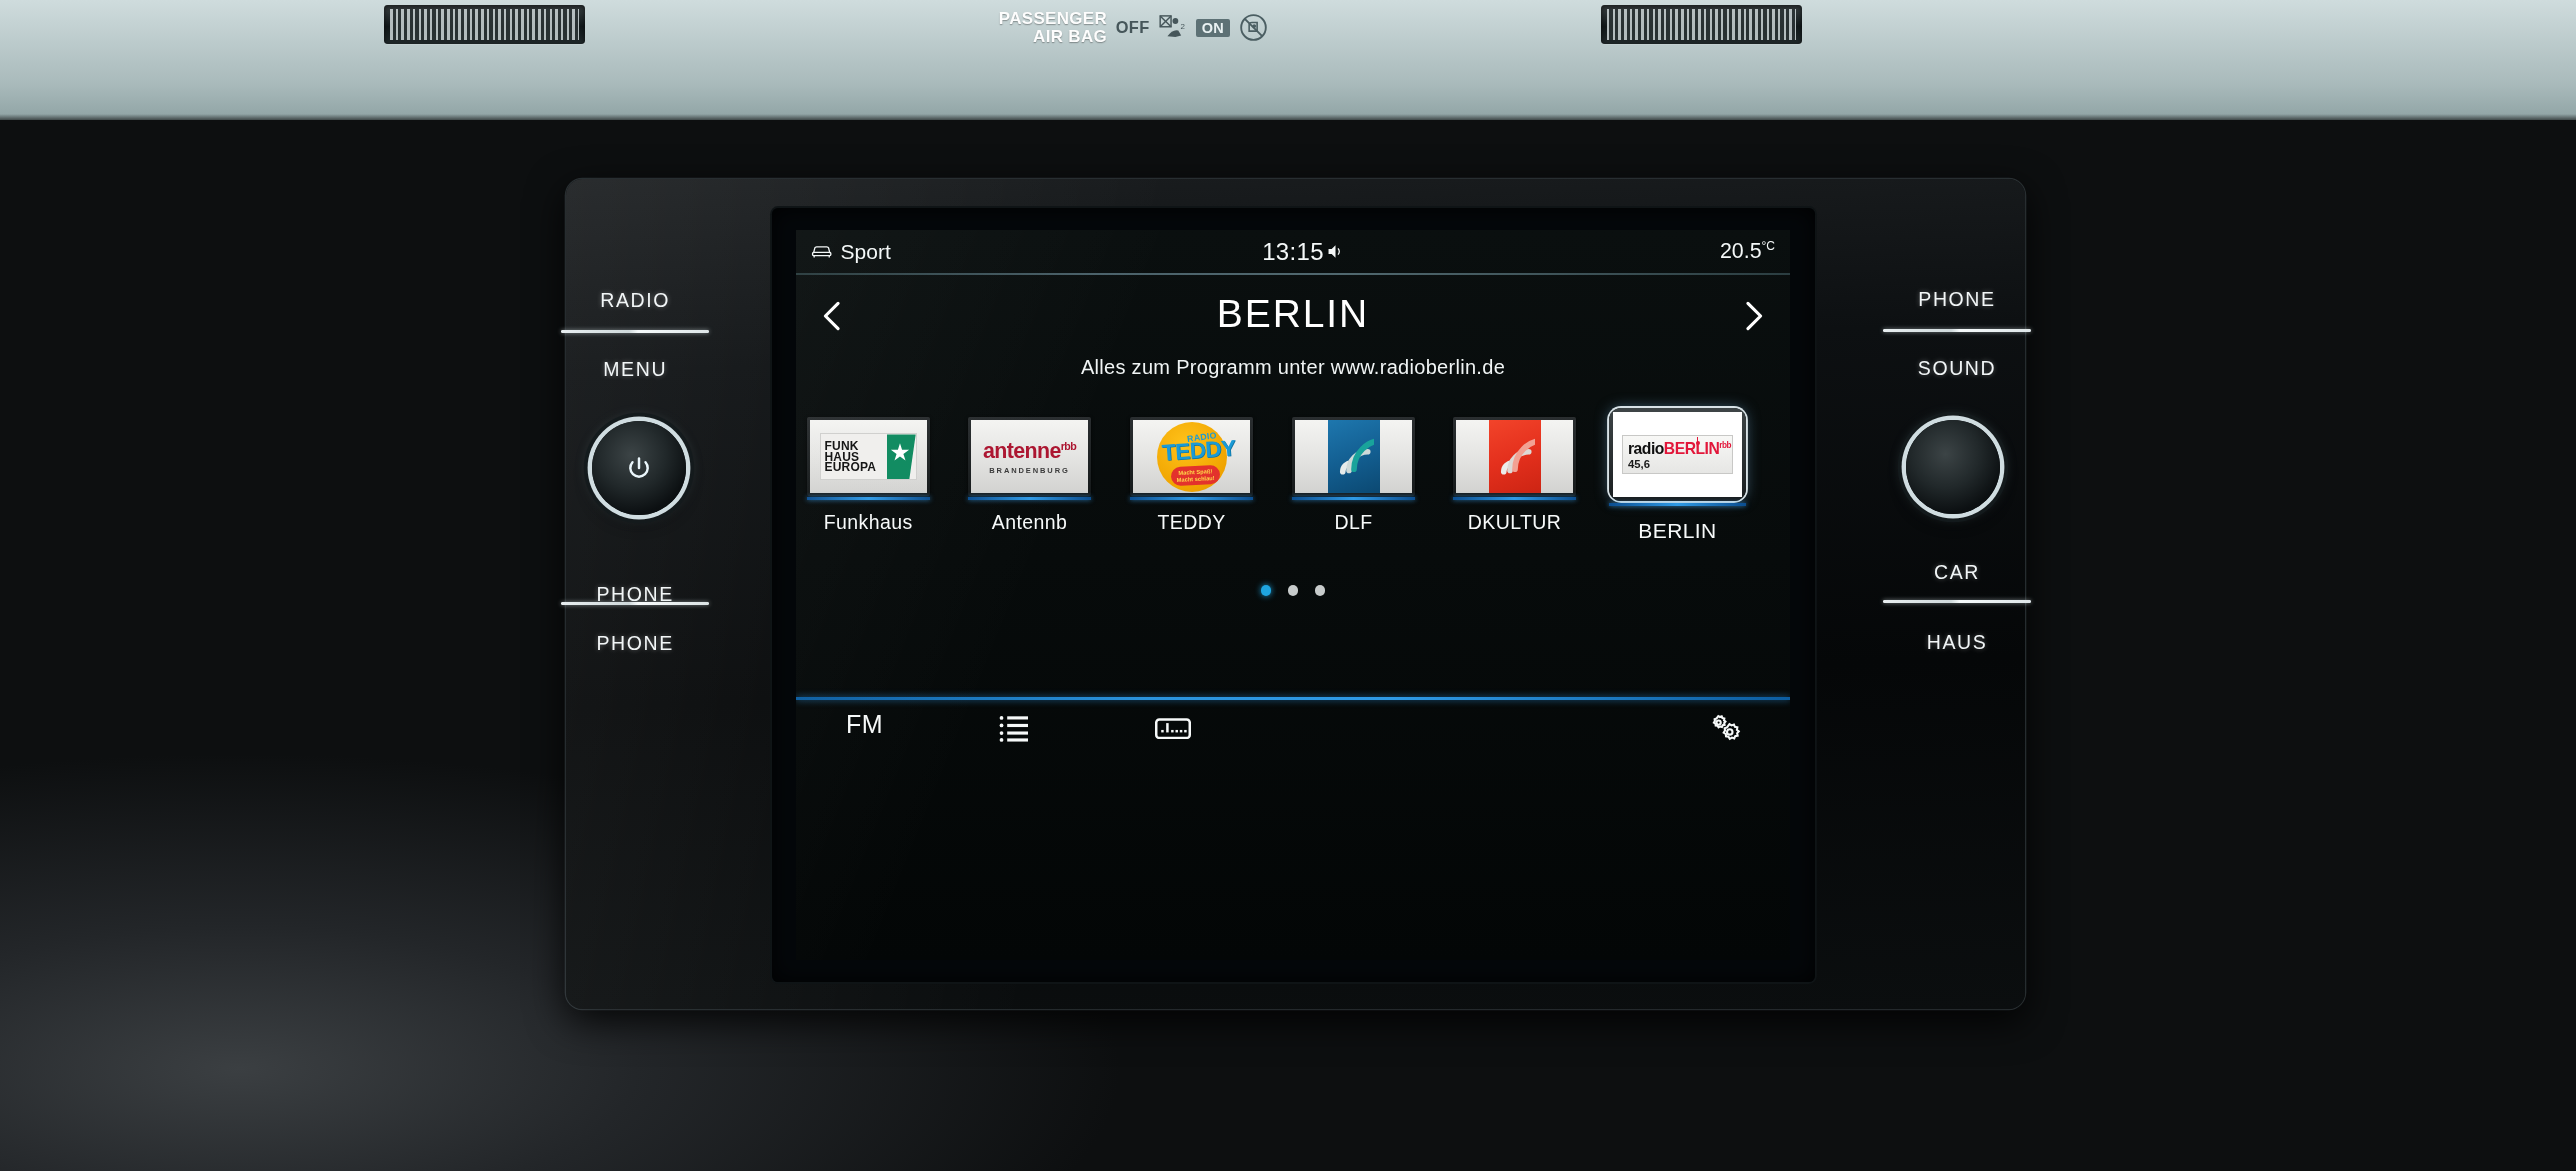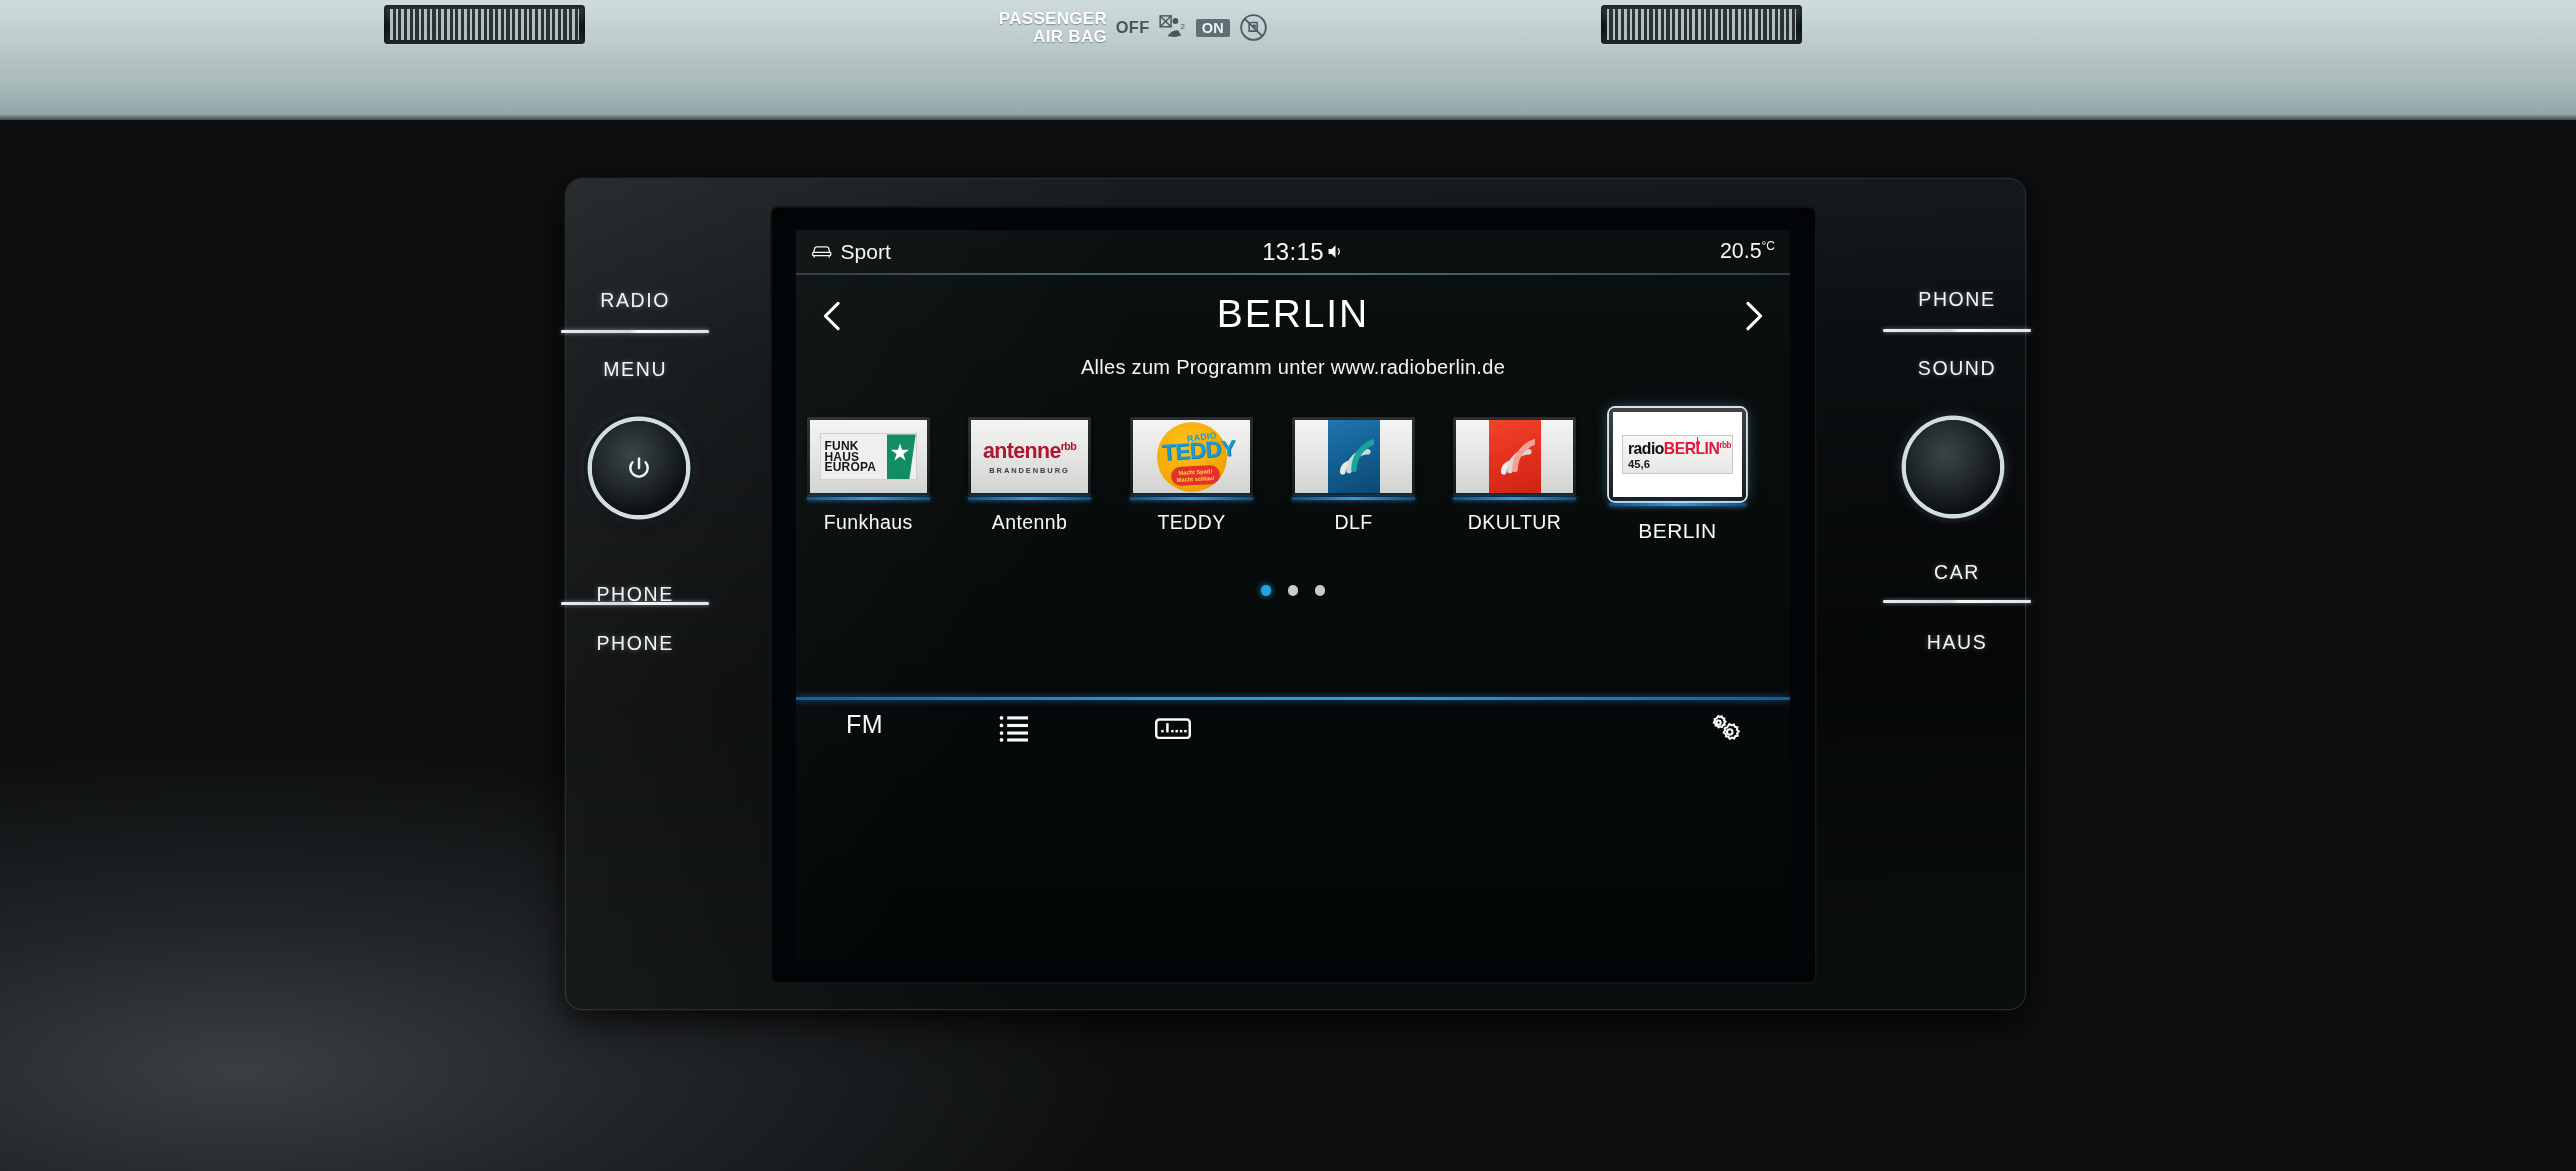--- a/index.html
+++ b/index.html
@@ -162,21 +162,21 @@
     background:linear-gradient(90deg,#0b4d8f,#2f9ae6 50%,#0b4d8f);
     box-shadow:0 0 5.7px rgba(60,160,235,.75);
   }
   .preset .plabel{
     position:absolute; top:94px; left:-10px; width:143px; text-align:center;
     color:#f7fafa; font-size:19.5px; letter-spacing:0.4px;
   }
   
   .preset.sel{ top:0; width:137px; z-index:5; }
   .preset.sel .art{
-    width:137px; height:93px; padding:4.4px; border-radius:6px;
+    width:137px; height:93px; padding:4.4px; border-radius:12px;
     background:linear-gradient(180deg,#3e4547,#191d1f);
     box-shadow:0 0 0 1.9px #d8e2e6, 0 0 14px rgba(120,180,220,.5), 0 2.5px 7.5px rgba(0,0,0,.9);
   }
   .preset.sel .inner{ background:#ffffff; }
   .preset.sel .uline{ width:137px; bottom:-5px; }
   .preset.sel .plabel{ top:111px; left:-10px; width:157px; font-size:21px; }
 
   
   .funk{ display:flex; width:97px; height:47px; background:#f0efed; border:0.6px solid #cfcfcd; }
   .funk .t{ flex:1; display:flex; flex-direction:column; justify-content:center; padding-left:3.8px;

